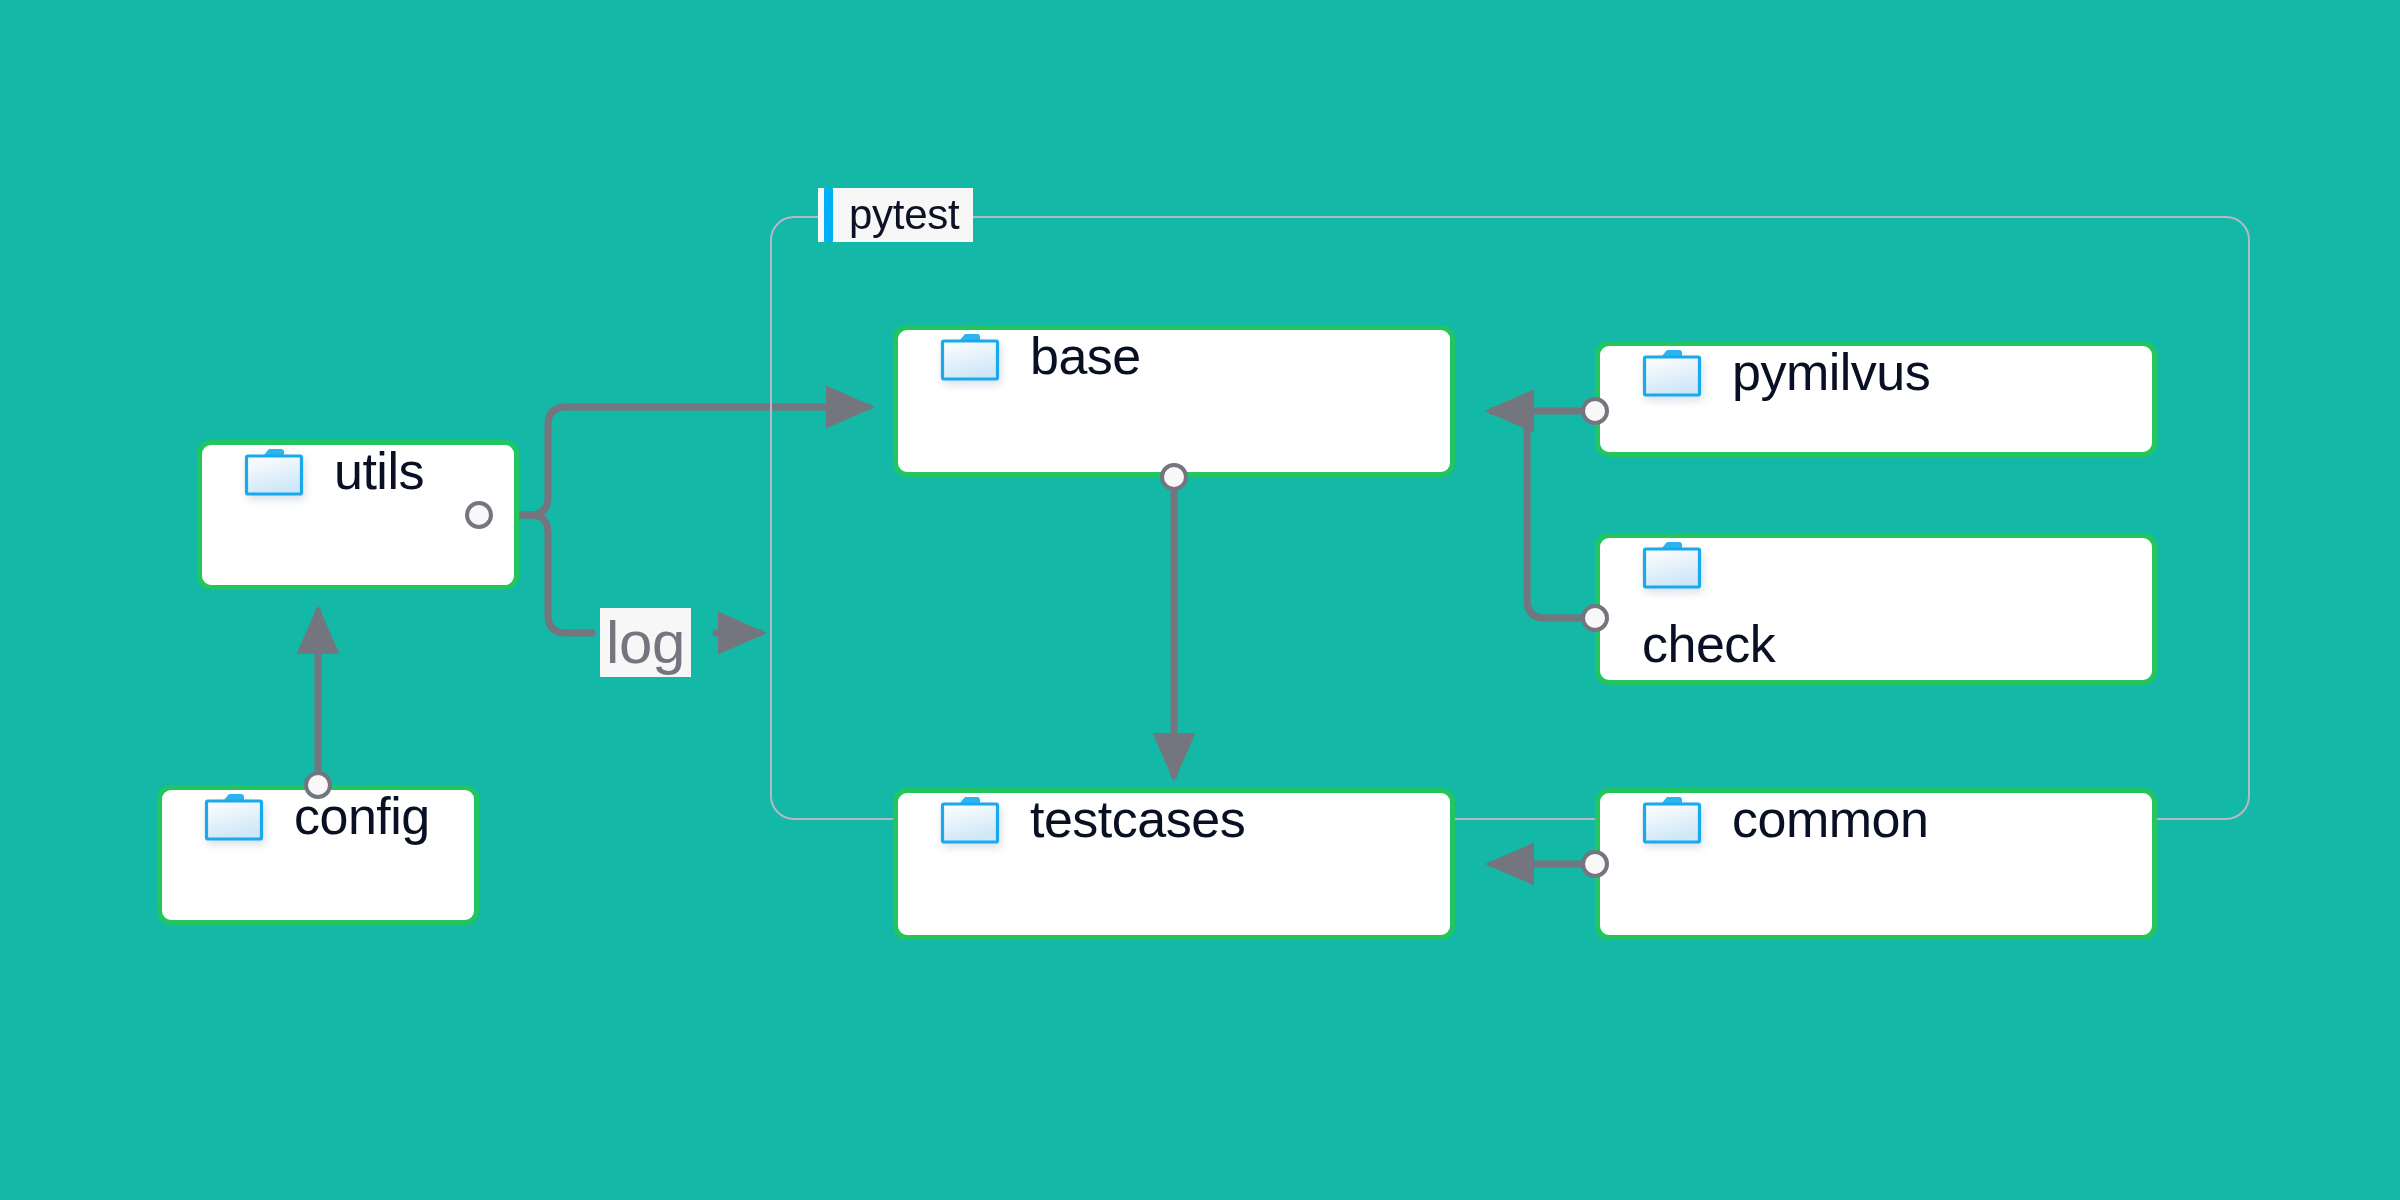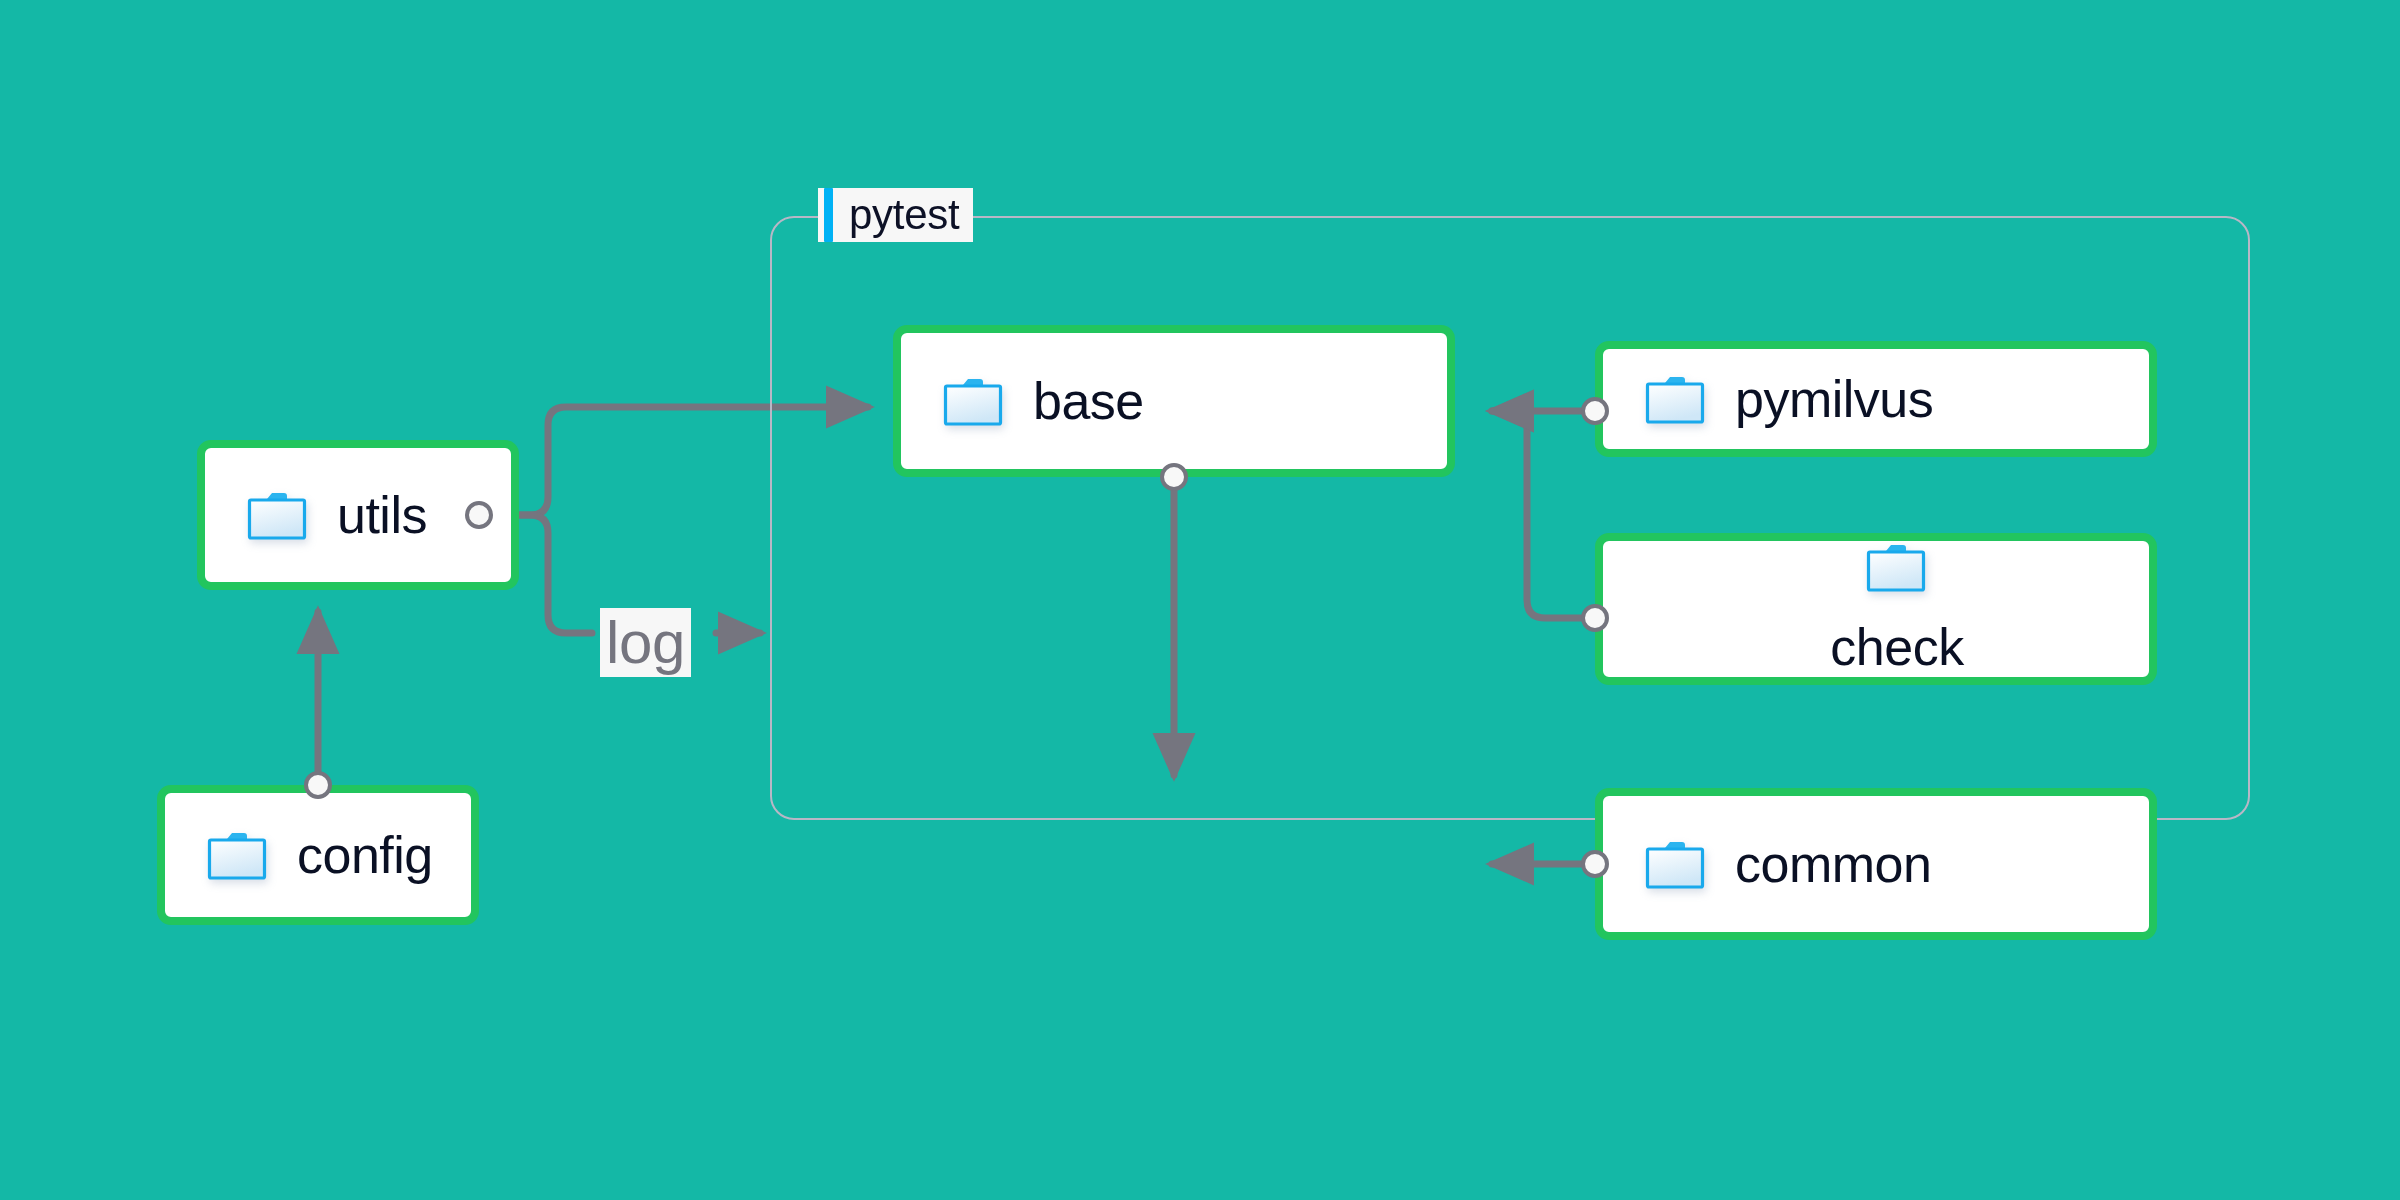--- a/index.html
+++ b/index.html
@@ -50,24 +50,24 @@
   .group-label-text {
     font-size: 42px;
     color: #0d1126;
     letter-spacing: -0.3px;
     white-space: nowrap;
   }
   
   .node {
     position: absolute;
     background: #ffffff;
-    border: 8px solid #22c55e;
+    border: 5px solid #22c55e;
     border-radius: 14px;
     display: flex;
-    align-items: center;
+    align-items: flex-start;
     box-sizing: border-box;
     padding-left: 42px;
     gap: 28px;
   }
   .node-label {
     font-size: 52px;
     color: #0a1024;
     letter-spacing: -0.5px;
     white-space: nowrap;
     line-height: 1;
@@ -174,20 +174,33 @@
           <stop offset="0" stop-color="#ffffff"></stop>
           <stop offset="1" stop-color="#cfe7f7"></stop>
         </linearGradient>
         <rect x="2.5" y="11" width="55" height="38" rx="1.5" fill="url(#fg3)" stroke="#19a9ec" stroke-width="3.2"></rect>
       </svg>
     </span>
     <span class="node-label">base</span>
   </div>
   <div class="port" style="left:1160px; top:463px;"></div>
 
+  <div class="node" style="left:893px; top:788px; width:562px; height:152px;">
+    <span class="folder-icon">
+      <svg viewBox="0 0 62 52" width="62" height="52">
+        <path d="M2 10 h18 l5 -6 h12 a3 3 0 0 1 3 3 v5 h-38 z" fill="#2bb4ef"></path>
+        <linearGradient id="fg4" x1="0" y1="0" x2="0.35" y2="1">
+          <stop offset="0" stop-color="#ffffff"></stop>
+          <stop offset="1" stop-color="#cfe7f7"></stop>
+        </linearGradient>
+        <rect x="2.5" y="11" width="55" height="38" rx="1.5" fill="url(#fg4)" stroke="#19a9ec" stroke-width="3.2"></rect>
+      </svg>
+    </span>
+    <span class="node-label">testcases</span>
+  </div>
 
   <div class="node" style="left:1595px; top:325px; width:562px; height:116px;margin-top:16px;">
     <span class="folder-icon">
       <svg viewBox="0 0 62 52" width="62" height="52">
         <path d="M2 10 h18 l5 -6 h12 a3 3 0 0 1 3 3 v5 h-38 z" fill="#2bb4ef"></path>
         <linearGradient id="fg5" x1="0" y1="0" x2="0.35" y2="1">
           <stop offset="0" stop-color="#ffffff"></stop>
           <stop offset="1" stop-color="#cfe7f7"></stop>
         </linearGradient>
         <rect x="2.5" y="11" width="55" height="38" rx="1.5" fill="url(#fg5)" stroke="#19a9ec" stroke-width="3.2"></rect>

